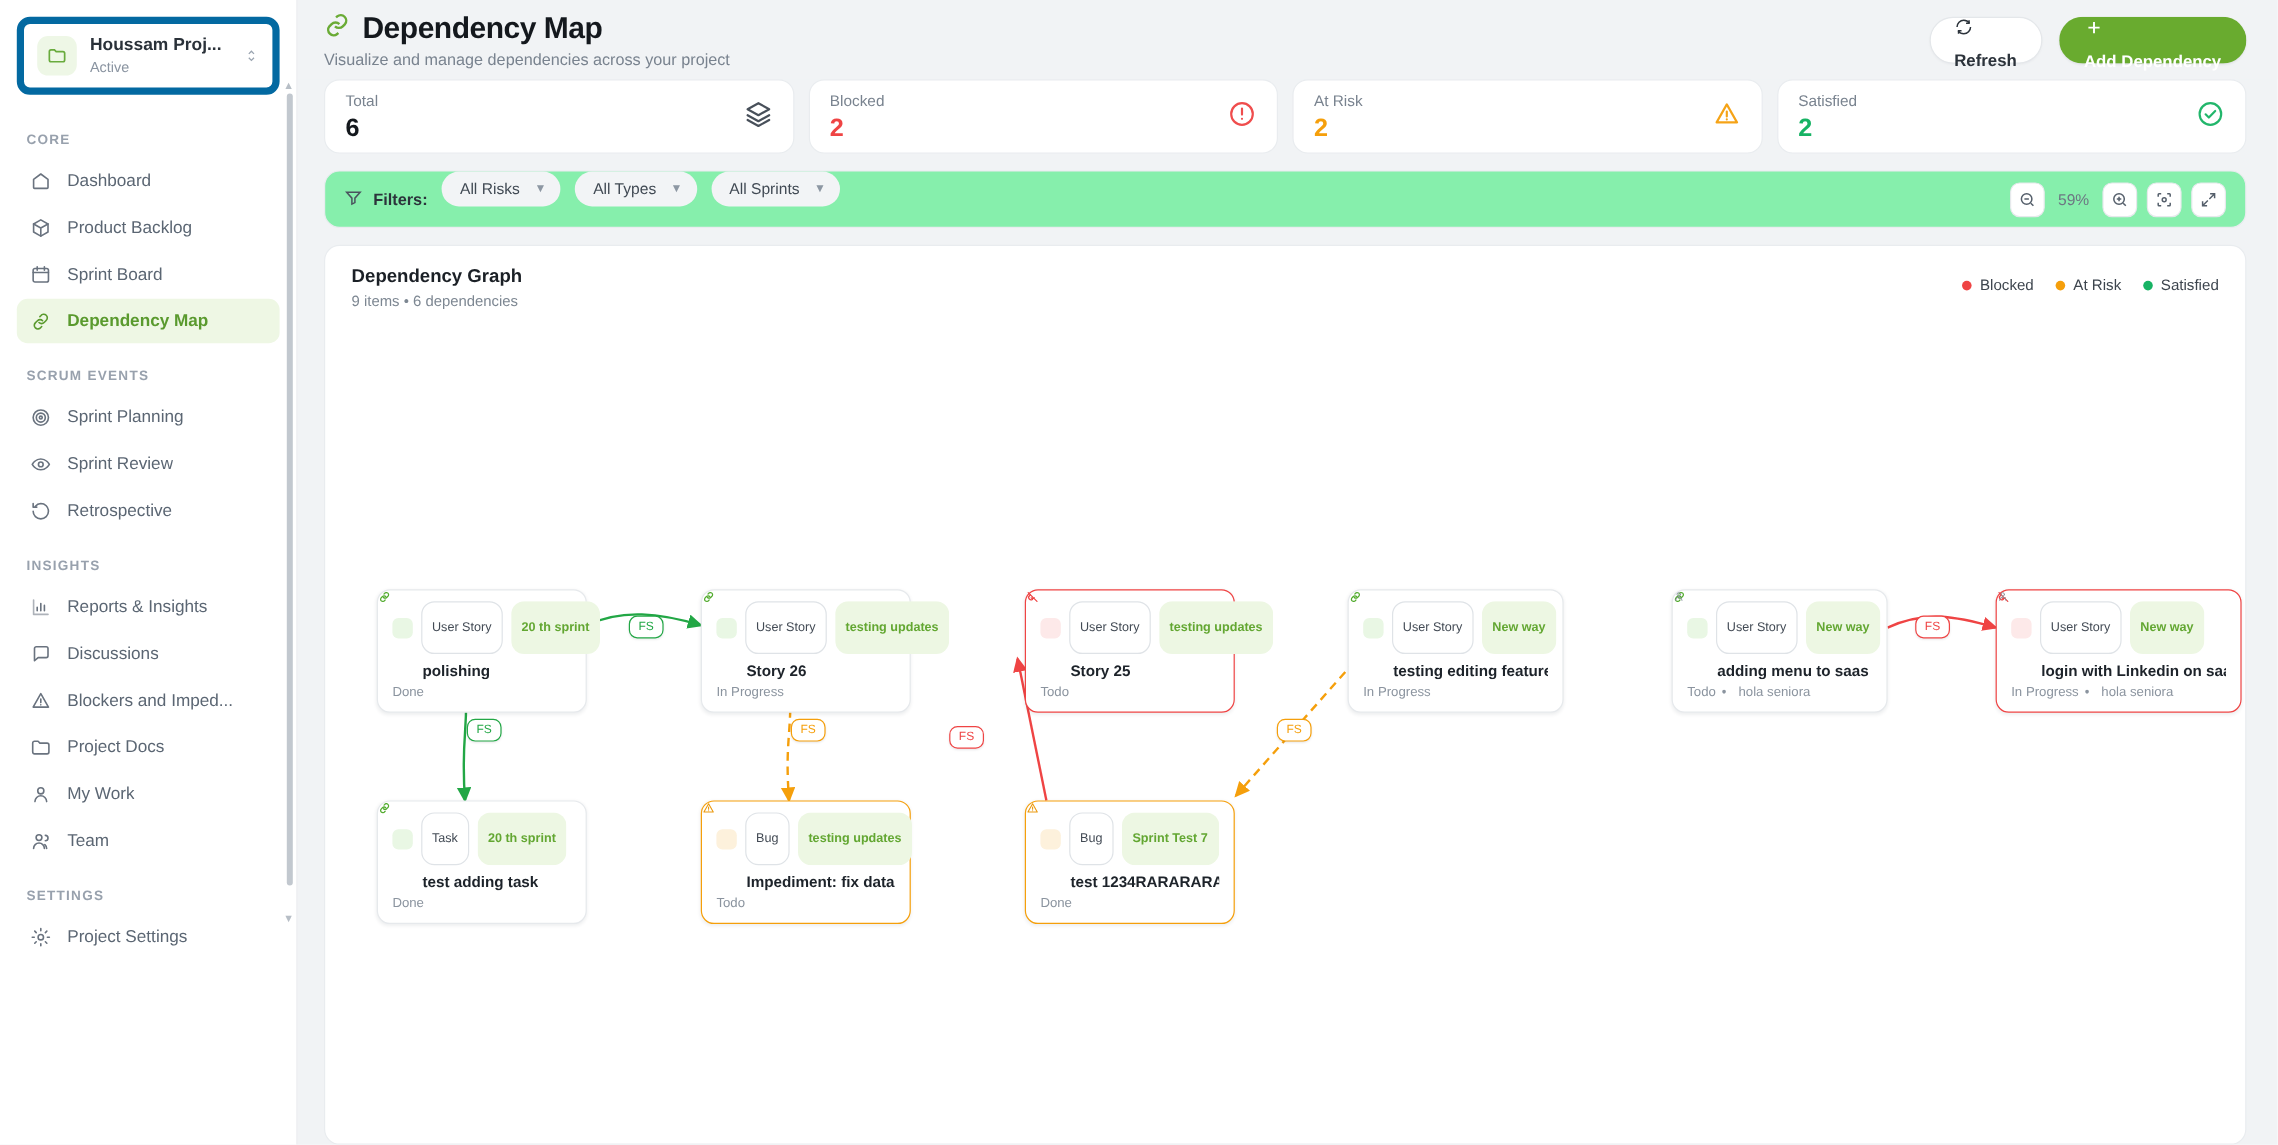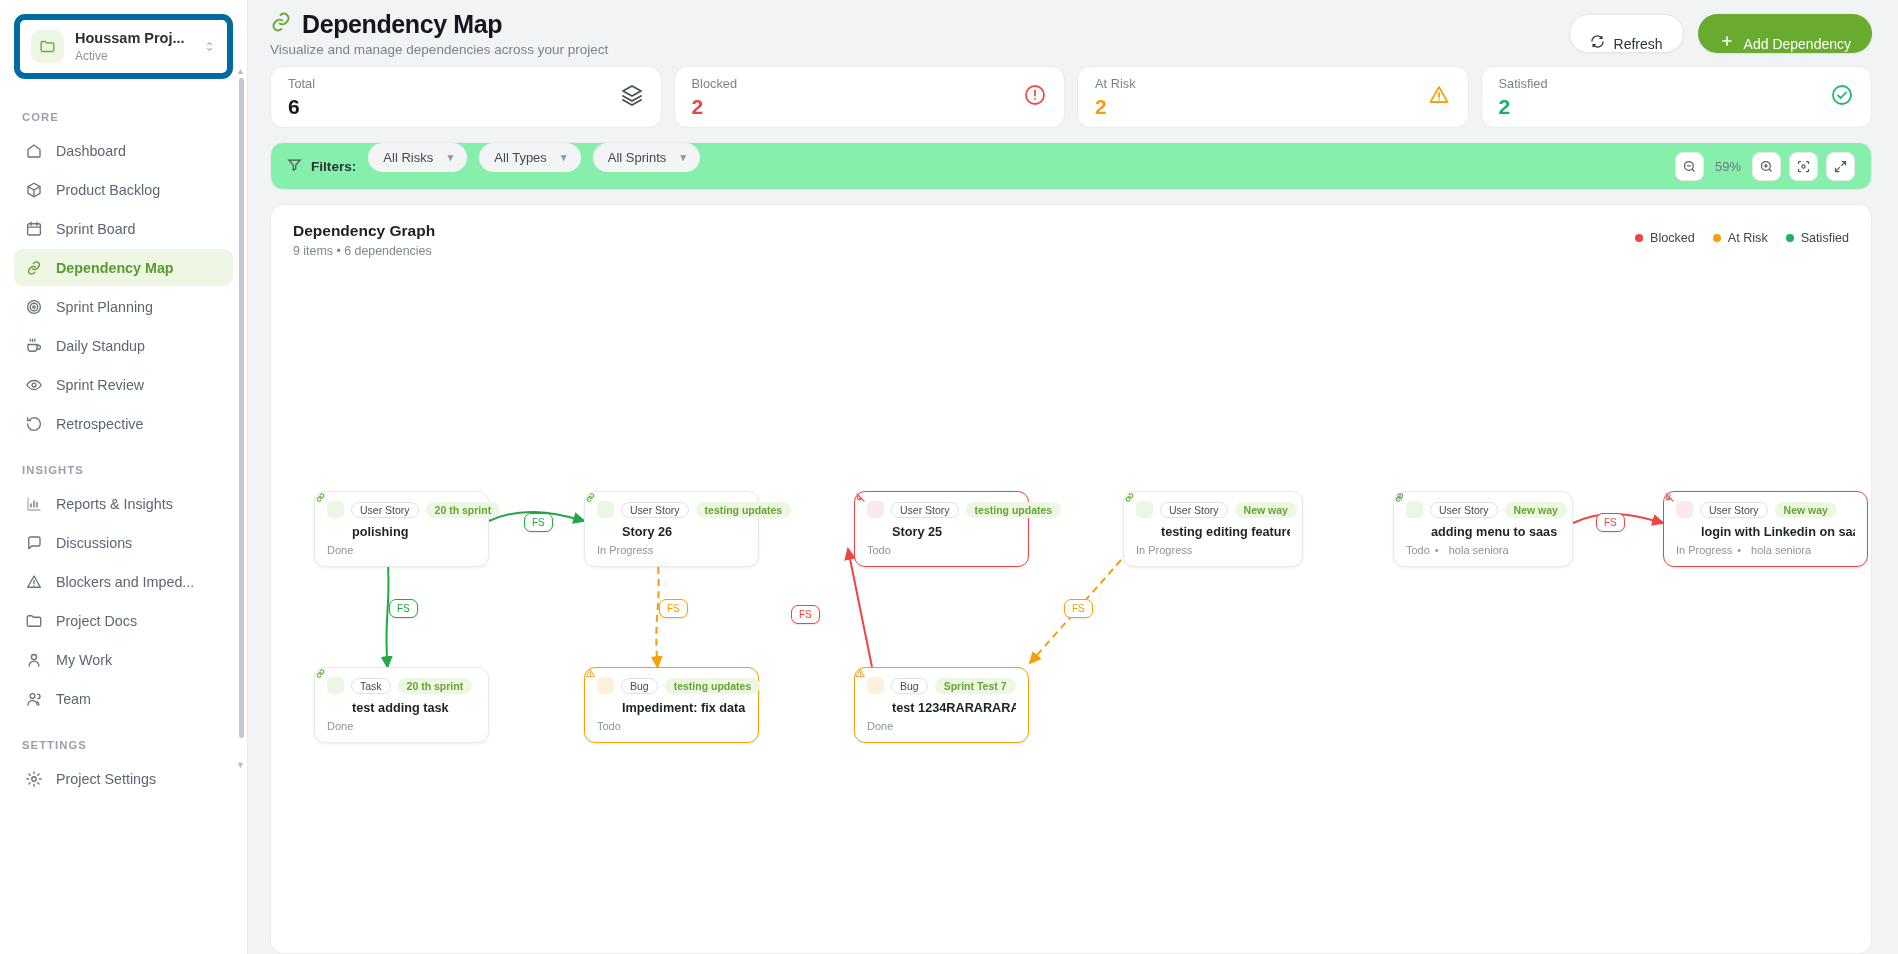--- a/index.html
+++ b/index.html
@@ -68,23 +68,23 @@
   
   .main { flex:1; height:954px; display:flex; flex-direction:column; overflow:hidden; }
   .topbar {
     height:66px; background:#f1f3f5; display:flex; align-items:center;
     padding:0 26px 0 22px; gap:14px;
   }
   .page-title { font-size:25px;font-weight:700;color:#14181d;display:flex;align-items:center;gap:10px;letter-spacing:-.4px;}
   .page-sub { font-size:13.5px;color:#79838f;margin-top:3px; }
   .topbar-spacer { flex:1; }
   .btn {
-    display:inline-flex;align-items:flex-end;gap:9px;border-radius:22px;
-    font-size:14px;font-weight:400;cursor:pointer;border:1px solid transparent;
-    padding:0 20px;height:39px;
+    display:inline-flex;align-items:flex-start;gap:9px;border-radius:22px;
+    font-size:14px;font-weight:700;cursor:pointer;border:1px solid transparent;
+    padding:0 20px;height:39px;flex-direction:column;
   }
   .btn-ghost { background:#fff;border-color:#e4e7ea;color:#2c333b; box-shadow:0 1px 2px rgba(16,24,40,.04);}
   .btn-primary { background:#69ab2f;color:#fff; box-shadow:0 1px 2px rgba(16,24,40,.08);}
 
   .stats { display:flex; gap:12px; padding:0 26px 0 22px; }
   .stat {
     flex:1; background:#fff; border:1px solid #e9ecef; border-radius:13px;
     height:62px; padding:11px 17px; display:flex; align-items:center; justify-content:space-between;
   }
   .stat-label { font-size:12.8px;color:#79838f;line-height:1.1; }
@@ -131,21 +131,21 @@
     cursor:pointer;
   }
   .node.blocked { border:1.6px solid #ef4444; }
   .node.risk { border:1.6px solid #f59f0b; }
   .node-head { display:flex; align-items:center; gap:7px; }
   .n-ic { width:17px;height:17px;border-radius:5px;display:flex;align-items:center;justify-content:center;flex:0 0 17px; }
   .n-ic.ok { background:#e9f7e4;color:#52ab2e; }
   .n-ic.bad { background:#fde9e9;color:#ef4444; }
   .n-ic.warn { background:#fdf1dc;color:#eb9a10; }
   .tag {
-    border:1px solid #dfe3e7;border-radius:11px;padding:1px 8px;font-size:10.5px;color:#434b55;background:#fff;white-space:nowrap;
+    border:1px solid #dfe3e7;border-radius:11px;padding:15px 8px;font-size:10.5px;color:#434b55;background:#fff;white-space:nowrap;
   }
   .tag.sprint { background:#edf7e3;border-color:transparent;color:#63a732;font-weight:600; }
   .n-title { font-size:12.7px;font-weight:700;color:#1d232a;margin-top:7px;white-space:nowrap;overflow:hidden;padding-left:25px; }
   .n-meta { font-size:11px;color:#8b949f;margin-top:5px;display:flex;align-items:center;gap:5px; }
   .fsbadge {
     position:absolute; background:#fff; border-radius:7px; font-size:10px;
     font-weight:400; padding:3px 7px; box-shadow:0 1px 2px rgba(16,24,40,.1);
   }
   .fs-green { border:1.4px solid #22a745; color:#22a745; }
   .fs-amber { border:1.4px solid #f59f0b; color:#f59f0b; }
@@ -207,38 +207,30 @@
         </div>
         <div class="nav-item active">
           <span class="ic">
             <svg width="18" height="18" viewBox="0 0 24 24" fill="none" stroke="#5a9a2e" stroke-width="1.8" stroke-linecap="round" stroke-linejoin="round">
               <path d="M10 13a4 4 0 005.7 0l2-2A4 4 0 1012 5.5l-1 1"></path>
               <path d="M14 11a4 4 0 00-5.7 0l-2 2A4 4 0 1012 18.5l1-1"></path>
             </svg>
           </span>
           <span class="nav-label">Dependency Map</span>
         </div>
+        <div class="nav-section">SCRUM EVENTS</div>
         <div class="nav-item">
           <span class="ic">
             <svg width="18" height="18" viewBox="0 0 24 24" fill="none" stroke="#6a737f" stroke-width="1.8" stroke-linecap="round" stroke-linejoin="round">
               <circle cx="12" cy="12" r="8.5"></circle>
               <circle cx="12" cy="12" r="5"></circle>
               <circle cx="12" cy="12" r="1.6"></circle>
             </svg>
           </span>
           <span class="nav-label">Sprint Planning</span>
-        </div>
-        <div class="nav-item">
-          <span class="ic">
-            <svg width="18" height="18" viewBox="0 0 24 24" fill="none" stroke="#6a737f" stroke-width="1.8" stroke-linecap="round" stroke-linejoin="round">
-              <path d="M4 10h12v5a4 4 0 01-4 4H8a4 4 0 01-4-4z"></path>
-              <path d="M16 11h2a2.5 2.5 0 010 5h-2M7 3v2.5M10 3v2.5M13 3v2.5"></path>
-            </svg>
-          </span>
-          <span class="nav-label">Daily Standup</span>
         </div>
         <div class="nav-item">
           <span class="ic">
             <svg width="18" height="18" viewBox="0 0 24 24" fill="none" stroke="#6a737f" stroke-width="1.8" stroke-linecap="round" stroke-linejoin="round">
               <path d="M2.5 12S6 6 12 6s9.5 6 9.5 6-3.5 6-9.5 6-9.5-6-9.5-6z"></path>
               <circle cx="12" cy="12" r="2.6"></circle>
             </svg>
           </span>
           <span class="nav-label">Sprint Review</span>
         </div>

